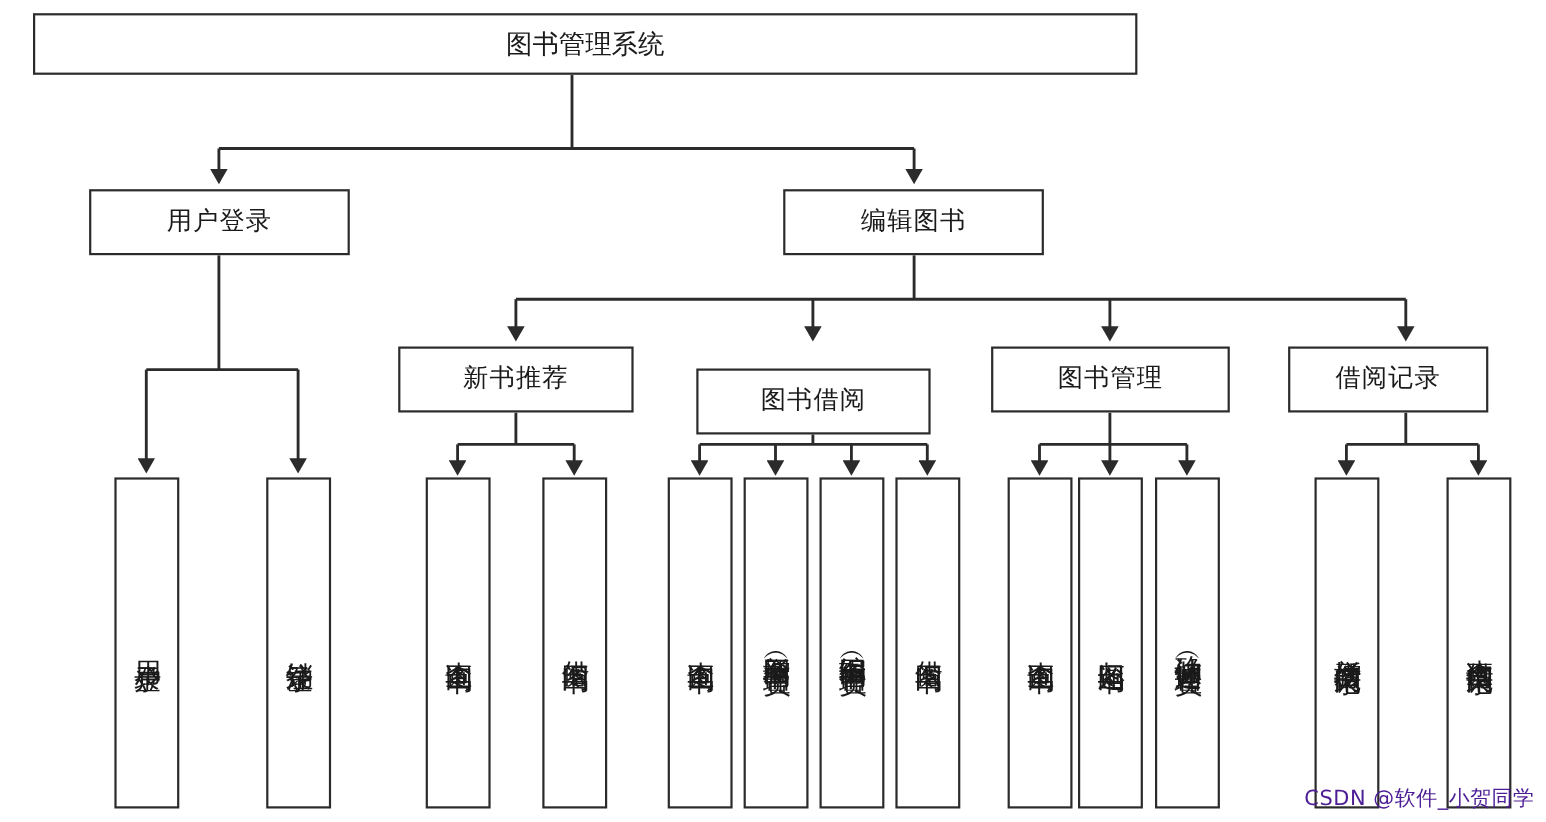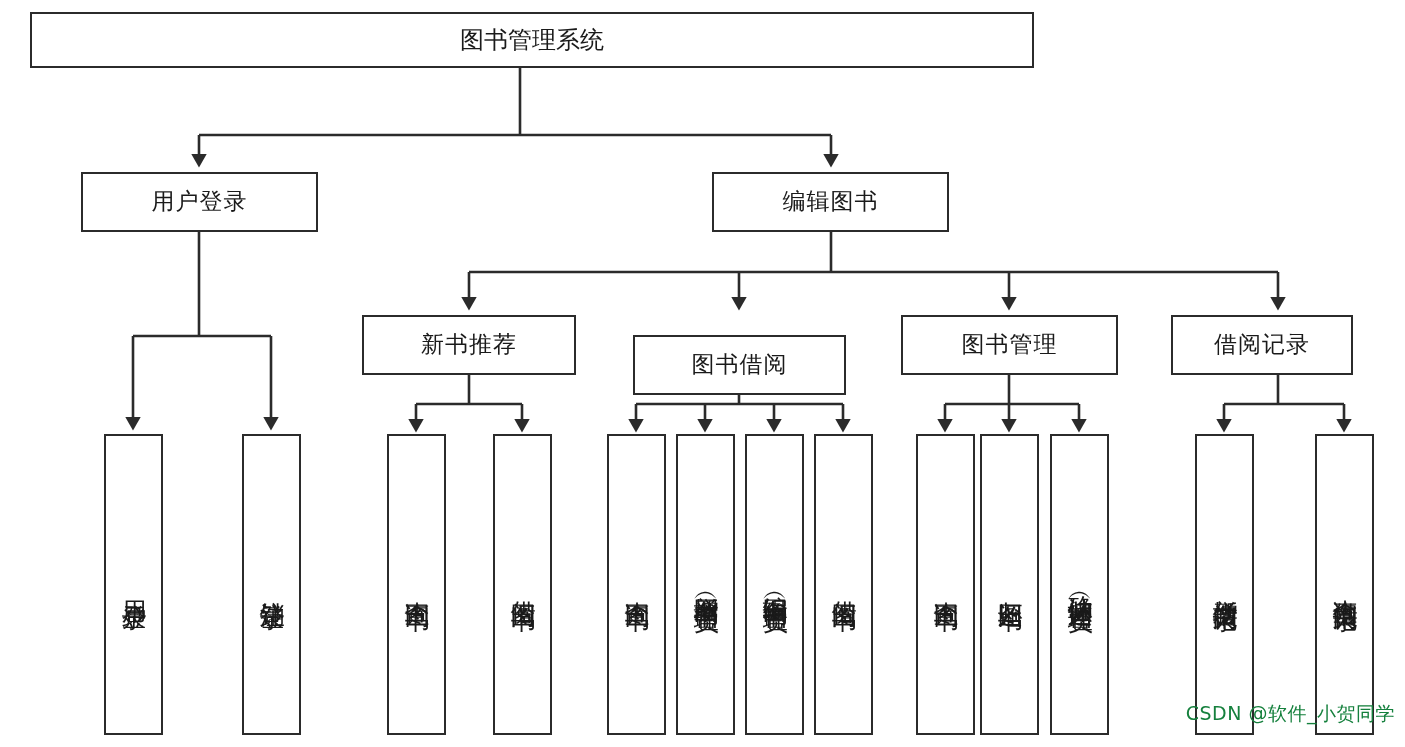--- a/index.html
+++ b/index.html
@@ -61,23 +61,23 @@
     stroke: #2b2b2b;
     stroke-width: 2.6;
     fill: none;
   }
   .arrowhead {
     fill: #2b2b2b;
   }
   #watermark {
     position: absolute;
     right: 10px;
-    bottom: 20px;
+    bottom: 8px;
     font-size: 19px;
-    color: #15803d;
+    color: #4c1d95;
     letter-spacing: 0.5px;
     white-space: nowrap;
   }
 </style>
 </head>
 <body>
 
 <div id="canvas">
 
   <svg id="wires" viewBox="0 0 1405 747">

